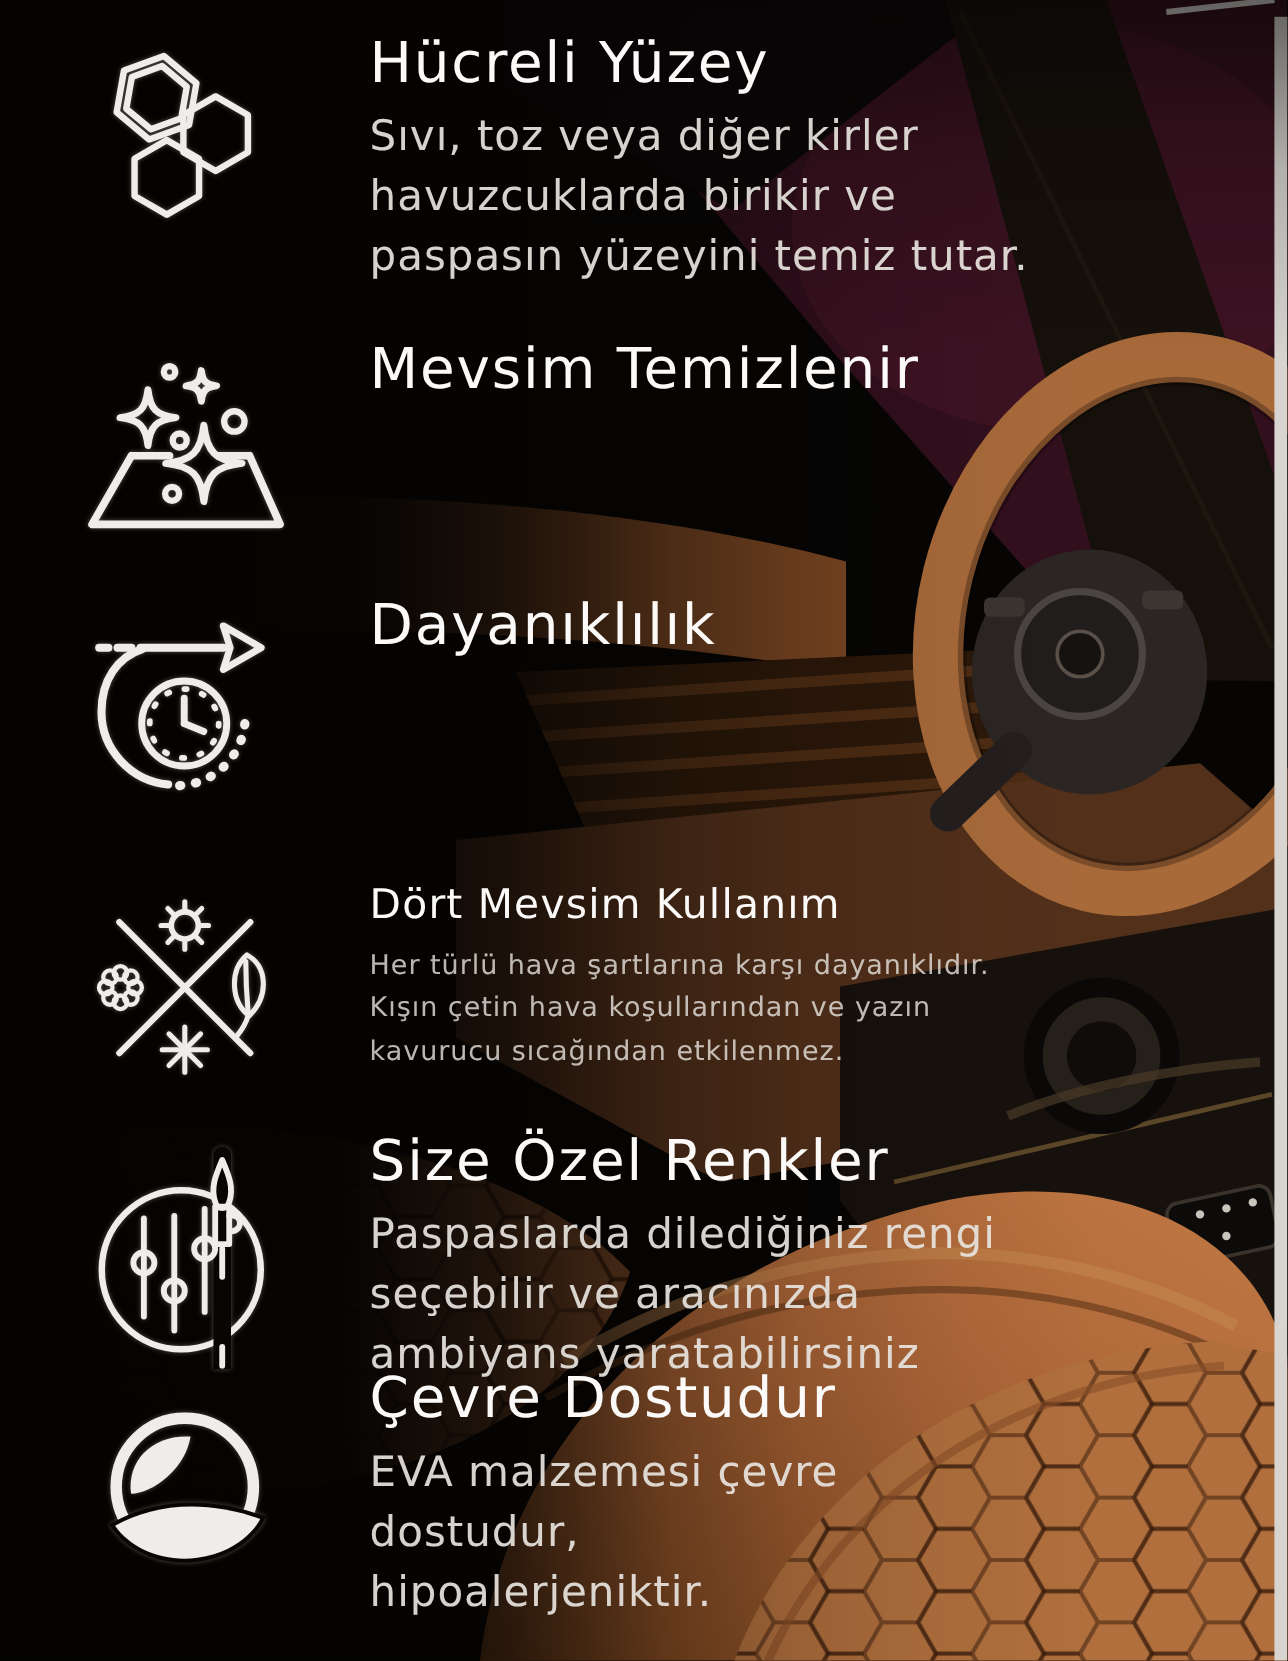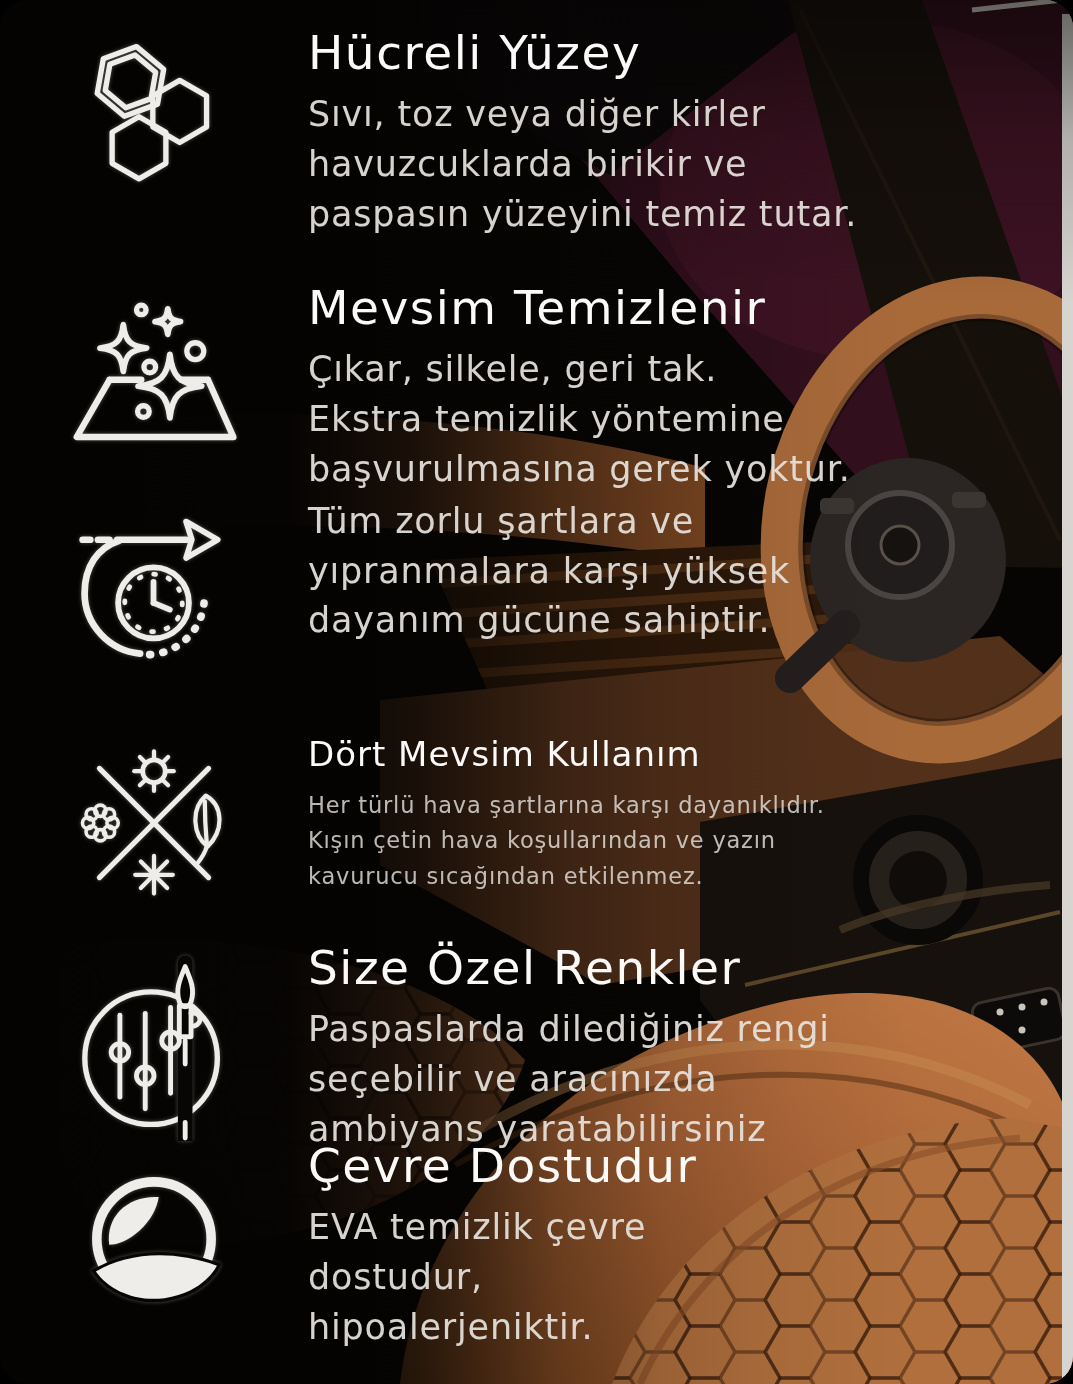--- a/index.html
+++ b/index.html
@@ -1,20 +1,19 @@
 <!DOCTYPE html>
 <html style="--background: #060504; --window-maroon: #320f1d; --pillar-dark: #16100b; --door-brown: #53301a; --door-brown-deep: #2b1809; --leather-tan: #a96a3a; --leather-highlight: #c68950; --seat-tan: #b06f3d; --seat-shadow: #6e4123; --console-dark: #17110d; --hub-dark: #2b2624; --belt-red: #a62430; --edge-light: #d8d5d1; --icon-stroke: #efede9; --title-color: #fbfaf8; --body-color: #e8e4df;"><head>
 <meta charset="utf-8">
 <style>
   html,body{margin:0;padding:0;background:#000;}
   .canvas{
     position:relative;width:1073px;height:1384px;overflow:hidden;
     background:var(--background,#060504);
     font-family:"DejaVu Sans","Liberation Sans",sans-serif;
-    border-radius:28px;
   }
   .bg{position:absolute;inset:0;width:100%;height:100%;}
   
   .ph-base{fill:var(--background,#060504);}
   .ph-window{fill:var(--window-maroon,#320f1d);}
   .ph-roofshade{fill:#0b0708;}
   .ph-pillar{fill:var(--pillar-dark,#16100b);}
   .ph-armrest{fill:url(#railGrad);}
   .ph-louver{fill:var(--door-brown-deep,#2b1809);}
   .slat{stroke:#6b3e1d;stroke-width:9;opacity:.55;}
@@ -201,23 +200,20 @@
         <g class="ic" stroke-width="5">
           <circle cx="73" cy="14" r="4.5"></circle>
             <circle cx="124" cy="53" r="8"></circle>
           <circle cx="81" cy="68" r="5.5"></circle>
             <circle cx="75" cy="110" r="5.5"></circle>
         </g>
       </svg>
     </div>
     <div class="txt">
       <h2>Mevsim Temizlenir</h2>
-      <p>Çıkar, silkele, geri tak.
-Ekstra temizlik yöntemine
-başvurulmasına gerek yoktur.</p>
     </div>
   </section>
 
   <section class="feature f3">
     <div class="icon-box">
       <svg viewBox="0 0 165 165">
         <g class="ic" stroke-width="7">
           <path d="M8,30 L16,30"></path>
             <path d="M24,30 L36,30"></path>
             <path d="M44,30 L116,30"></path>
@@ -227,23 +223,21 @@
         <path class="ic" stroke-width="8" stroke-dasharray="1 13" d="M78,150 A60,60 0 0 0 135,92"></path>
         <circle class="ic" stroke-width="6" cx="82" cy="96" r="37"></circle>
         <circle class="ic" stroke-width="5" stroke-dasharray="2 13.7" cx="82" cy="96" r="30"></circle>
         <g class="ic" stroke-width="6">
             <path d="M82,96 L82,74"></path>
             <path d="M82,96 L99,103"></path>
           </g>
       </svg>
     </div>
     <div class="txt">
-      <p>Tüm zorlu şartlara ve
-yıpranmalara karşı yüksek
-dayanım gücüne sahiptir.</p>
+      <h2>Dayanıklılık</h2>
     </div>
   </section>
 
   <section class="feature f5">
     <div class="icon-box">
       <svg viewBox="0 0 170 195">
         <circle class="ic" stroke-width="5.5" cx="82" cy="110" r="68"></circle>
         <path class="ic-mask" stroke-width="15" d="M117,12 L117,194"></path>
         <g class="ic" stroke-width="5">
           <path d="M117,16 C111,30 107,40 111,52 C113,59 121,59 123,52 C127,40 123,30 117,16 Z"></path>
@@ -330,18 +324,18 @@
         <circle class="ic" stroke-width="10" cx="85" cy="84" r="60"></circle>
         <g>
           <path class="ic-mask" stroke-width="7" d="M24,118 C56,100 100,94 151,112 C151,112 138,140 96,146 C66,150 38,138 24,118 Z"></path>
           <path class="ic-fill" d="M38,90 C34,60 58,38 90,40 C88,52 82,64 70,75 C59,85 47,90 38,90 Z"></path>
           <path class="ic-fill" d="M24,118 C56,100 100,94 151,112 C151,112 138,140 96,146 C66,150 38,138 24,118 Z"></path>
         </g>
       </svg>
     </div>
     <div class="txt">
       <h2>Çevre Dostudur</h2>
-      <p>EVA temizlik çevre
+      <p>EVA malzemesi çevre
 dostudur, hipoalerjeniktir.</p>
     </div>
   </section>
 
 </div>
 
 </body></html>

